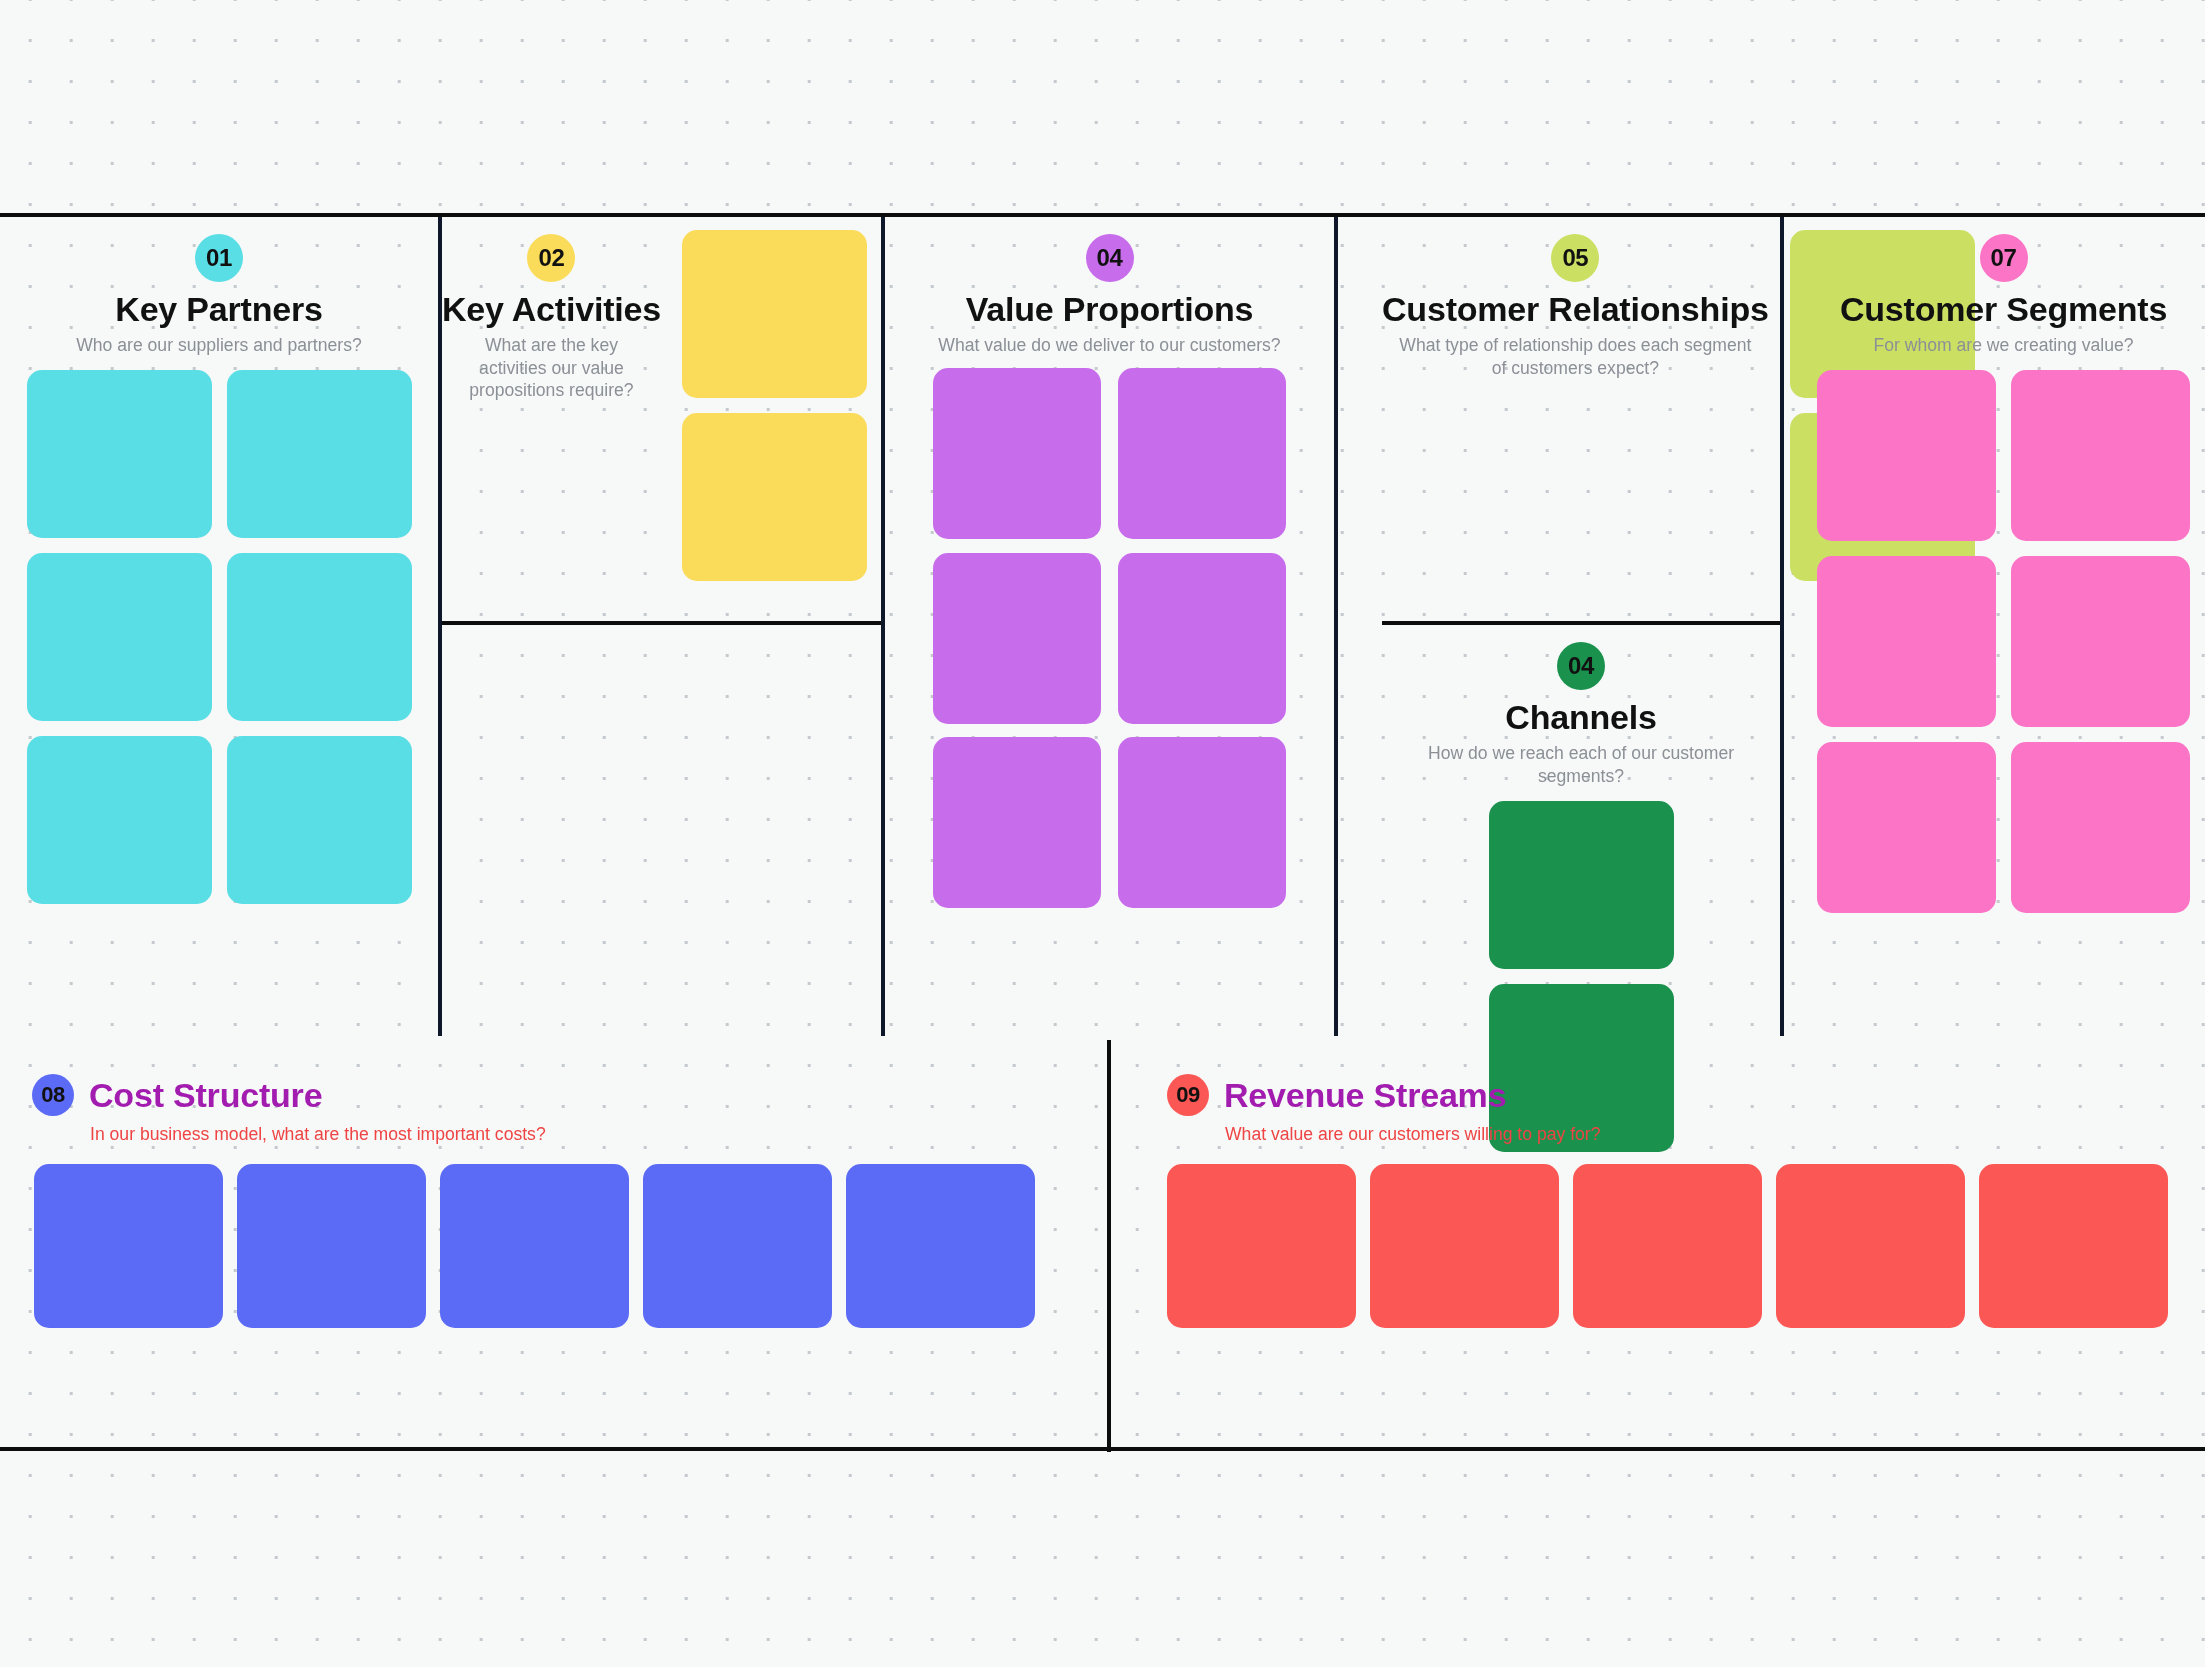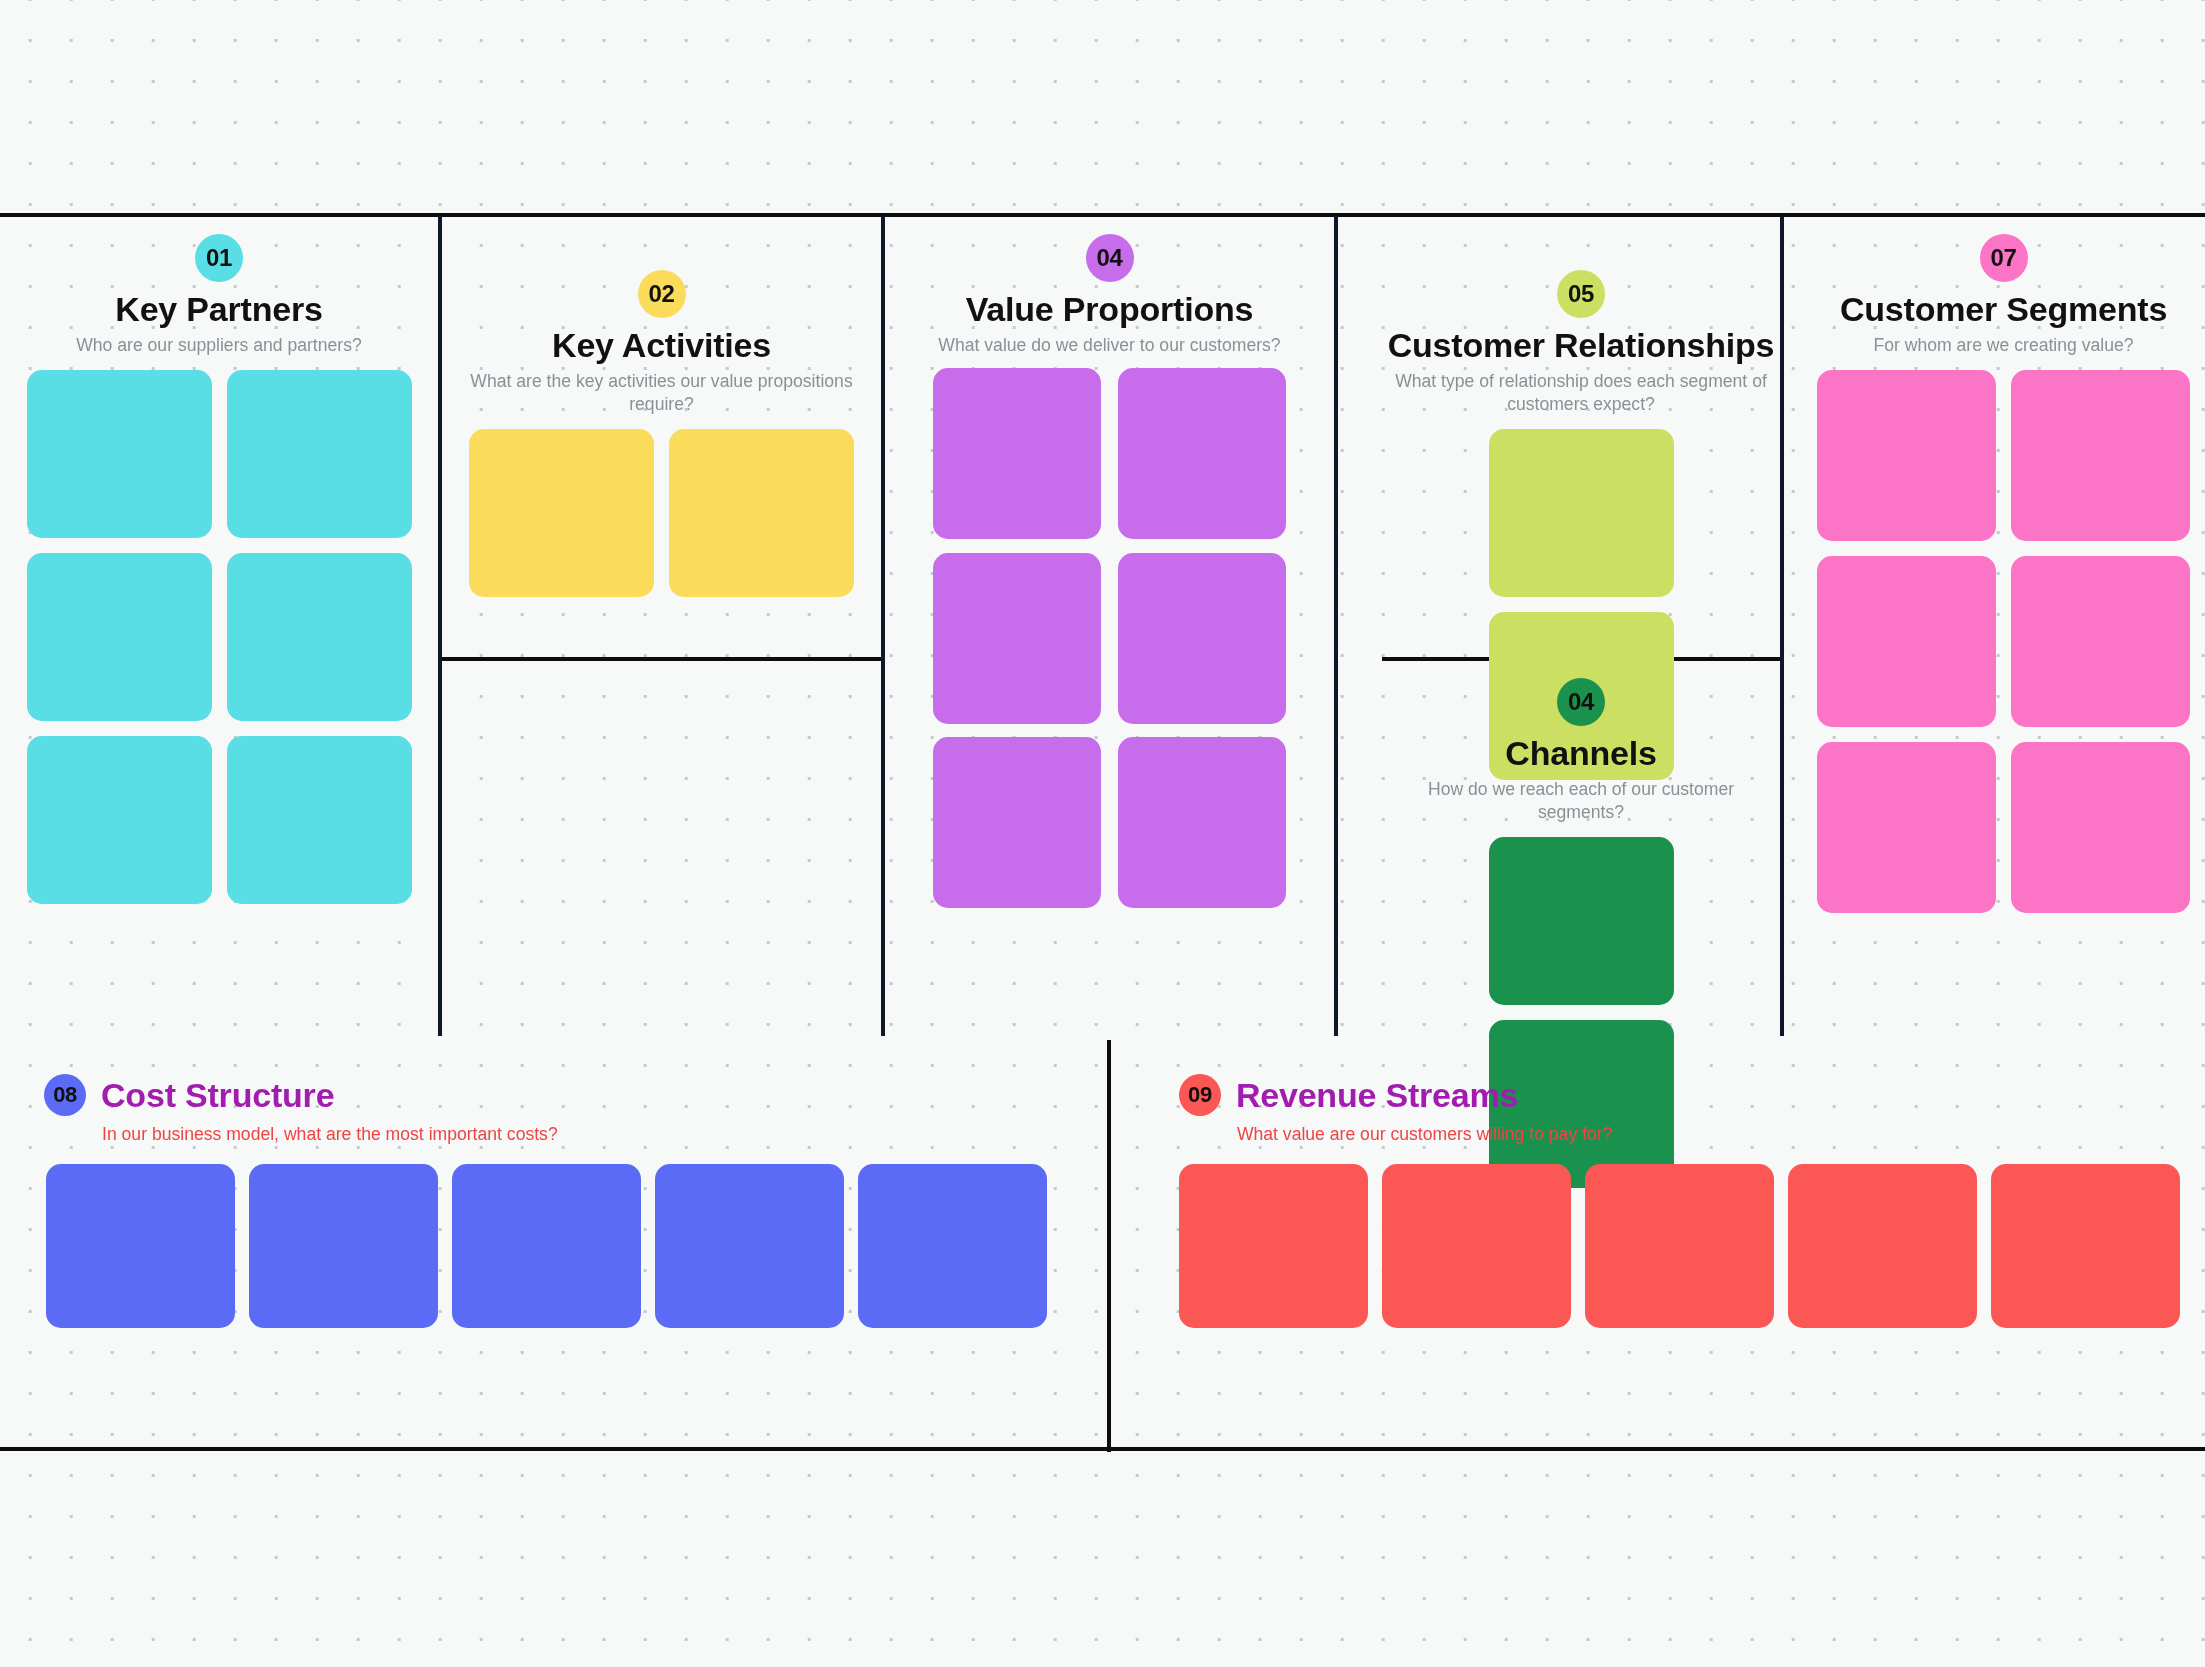--- a/index.html
+++ b/index.html
@@ -47,21 +47,21 @@
   .c1{width:442px;}
   .c2{width:443px;}
   .c3{width:453px;}
   .c4{width:446px;padding-left:44px;}
   .c5{width:439px;}
 
   .split-top{
     height:408px;
     box-sizing:border-box;
     border-bottom:4px solid #0d0d0d;
-    display:flex;flex-direction:column;margin-top:36px;
+    display:flex;
   }
   .split-bot{
     height:411px;
     box-sizing:border-box;
     display:flex;flex-direction:column;
   }
   .full-pane{
     height:819px;
     box-sizing:border-box;
     display:flex;flex-direction:column;
@@ -126,21 +126,20 @@
   .lower-row{
     position:absolute;
     left:0;top:823px;
     width:2223px;height:412px;
     display:flex;
   }
   .lower-pane{
     position:relative;
     box-sizing:border-box;
     padding:34px 0 0 32px;
-    margin-left:12px;
   }
   .lp-cost{width:1111px;border-right:4px solid #0d0d0d;}
   .lp-rev{width:1112px;padding-left:56px;}
 
   .lower-head{
     display:flex;align-items:center;gap:15px;
   }
   .lower-head .badge{width:42px;height:42px;font-size:22px;}
   .lower-title{
     font-size:34px;font-weight:bold;color:#a21caf;letter-spacing:-0.2px;

